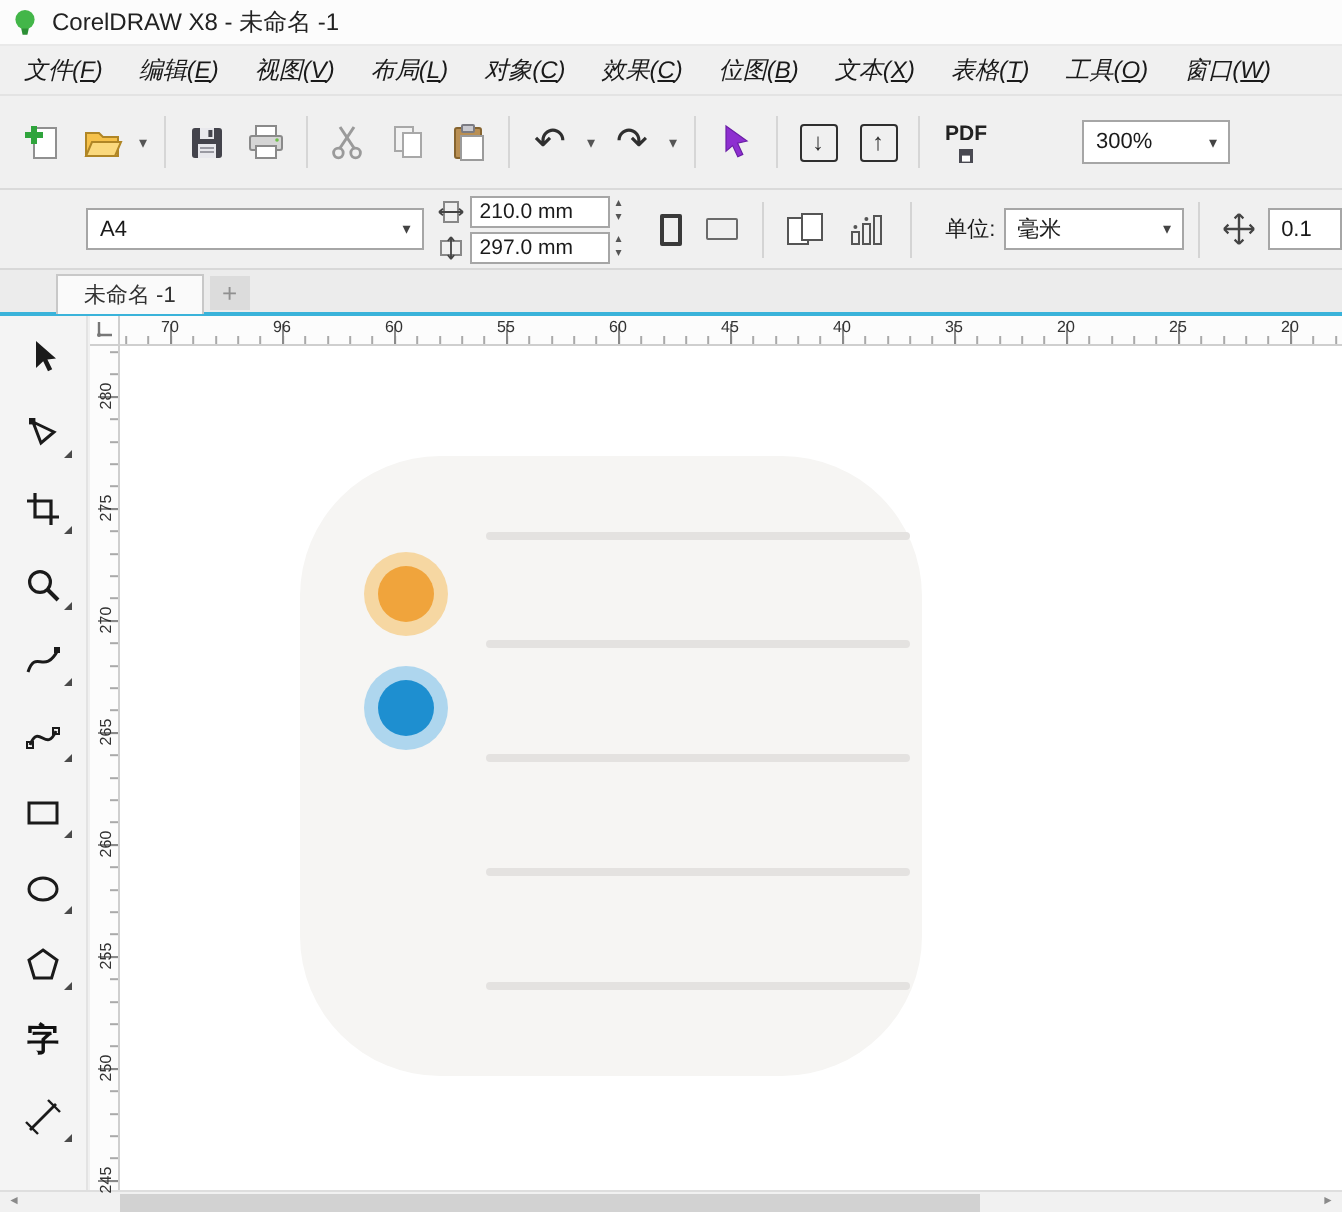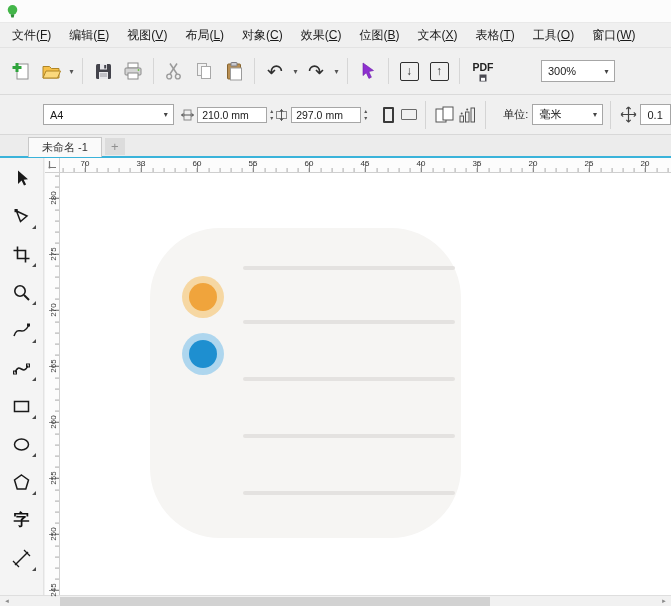--- a/index.html
+++ b/index.html
@@ -18,20 +18,21 @@
     background: #fcfcfc; border-bottom: 1px solid #e9e9e9;
     display: flex; align-items: center; padding-left: 5px; gap: 6px;
   }
   .titlebar .title { font-size: 12px; color: #222; }
 
   
   .menubar {
     position: absolute; left: 0; top: 23px; width: 671px; height: 25px;
     background: #f0f0f0; display: flex; align-items: center; padding-left: 3px;
     border-bottom: 1px solid #e3e3e3;
+    font-style: italic;
   }
   .menu-item { padding: 3px 9px; font-size: 12px; white-space: nowrap; cursor: default; }
   .menu-item u { text-decoration: underline; }
 
   
   .toolbar {
     position: absolute; left: 0; top: 48px; width: 671px; height: 47px;
     background: #f0f0f0; border-bottom: 1px solid #dadada;
     display: flex; align-items: center; padding-left: 6px;
   }
@@ -52,21 +53,21 @@
   .zoom-combo.combo { width: 74px; }
 
   
   .propbar {
     position: absolute; left: 0; top: 95px; width: 671px; height: 40px;
     background: #f0f0f0; border-bottom: 1px solid #d8d8d8;
     display: flex; align-items: center; padding-left: 3px; font-size: 11px;
   }
   .page-size-combo { width: 172px; height: 21px; gap: 11px; }
   .units-combo { width: 92px; height: 21px; margin-left: 4px; }
-  .size-group { display: flex; flex-direction: row; gap: 2px; margin-left: 7px; }
+  .size-group { display: flex; flex-direction: column; gap: 2px; margin-left: 7px; }
   .size-row { display: flex; align-items: center; gap: 3px; height: 16px; }
   .size-field { width: 70px; height: 16px; background: #fff; border: 1px solid #a6a6a6;
                 display: flex; align-items: center; padding-left: 4px; font-size: 10.5px; }
   .spin-col { display: flex; flex-direction: column; font-size: 6px; line-height: 1.05; color: #555; }
   .orient-btn { width: 26px; height: 28px; display: flex; align-items: center; justify-content: center; }
   .glyph-portrait { width: 11px; height: 16px; border: 2px solid #3a3a3a; border-radius: 1px; }
   .glyph-landscape { width: 16px; height: 11px; border: 1.5px solid #6a6a6a; border-radius: 1px; }
   .psep { width: 1px; height: 28px; background: #d4d4d4; margin: 0 7px; flex: none; }
   .pages-btn { width: 30px; height: 28px; display: flex; align-items: center; justify-content: center; }
   .unit-label { margin-left: 10px; white-space: nowrap; }
@@ -139,20 +140,21 @@
   .sa-left { left: 1px; } .sa-right { right: 1px; }
 </style>
 </head>
 <body>
 
 <div class="titlebar">
   <svg width="15" height="15" viewBox="0 0 15 15">
     <circle cx="7.5" cy="5.8" r="4.8" fill="#43b649"></circle>
     <path d="M5.6 10.2 h3.8 l-0.7 3.2 h-2.4 Z" fill="#2c8f35"></path>
   </svg>
+  <span class="title">CorelDRAW X8 - 未命名 -1</span>
 </div>
 
 <div class="menubar">
     <div class="menu-item">文件(<u>F</u>)</div>
     <div class="menu-item">编辑(<u>E</u>)</div>
     <div class="menu-item">视图(<u>V</u>)</div>
     <div class="menu-item">布局(<u>L</u>)</div>
     <div class="menu-item">对象(<u>C</u>)</div>
     <div class="menu-item">效果(<u>C</u>)</div>
     <div class="menu-item">位图(<u>B</u>)</div>
@@ -336,21 +338,21 @@
 </div>
 
 <div class="ruler-corner">
   <svg width="10" height="10" viewBox="0 0 10 10">
     <path d="M2.5 1 V7.5 H9" stroke="#777" fill="none" stroke-width="1.2"></path>
     <circle cx="2.5" cy="7.5" r="1" fill="#777"></circle>
   </svg>
 </div>
 <div class="hruler">
     <span class="hnum" style="left: 25px;">70</span>
-    <span class="hnum" style="left: 81px;">33</span>
+    <span class="hnum" style="left: 81px;">96</span>
     <span class="hnum" style="left: 137px;">60</span>
     <span class="hnum" style="left: 193px;">55</span>
     <span class="hnum" style="left: 249px;">60</span>
     <span class="hnum" style="left: 305px;">45</span>
     <span class="hnum" style="left: 361px;">40</span>
     <span class="hnum" style="left: 417px;">35</span>
     <span class="hnum" style="left: 473px;">20</span>
     <span class="hnum" style="left: 529px;">25</span>
     <span class="hnum" style="left: 585px;">20</span>
   </div>

